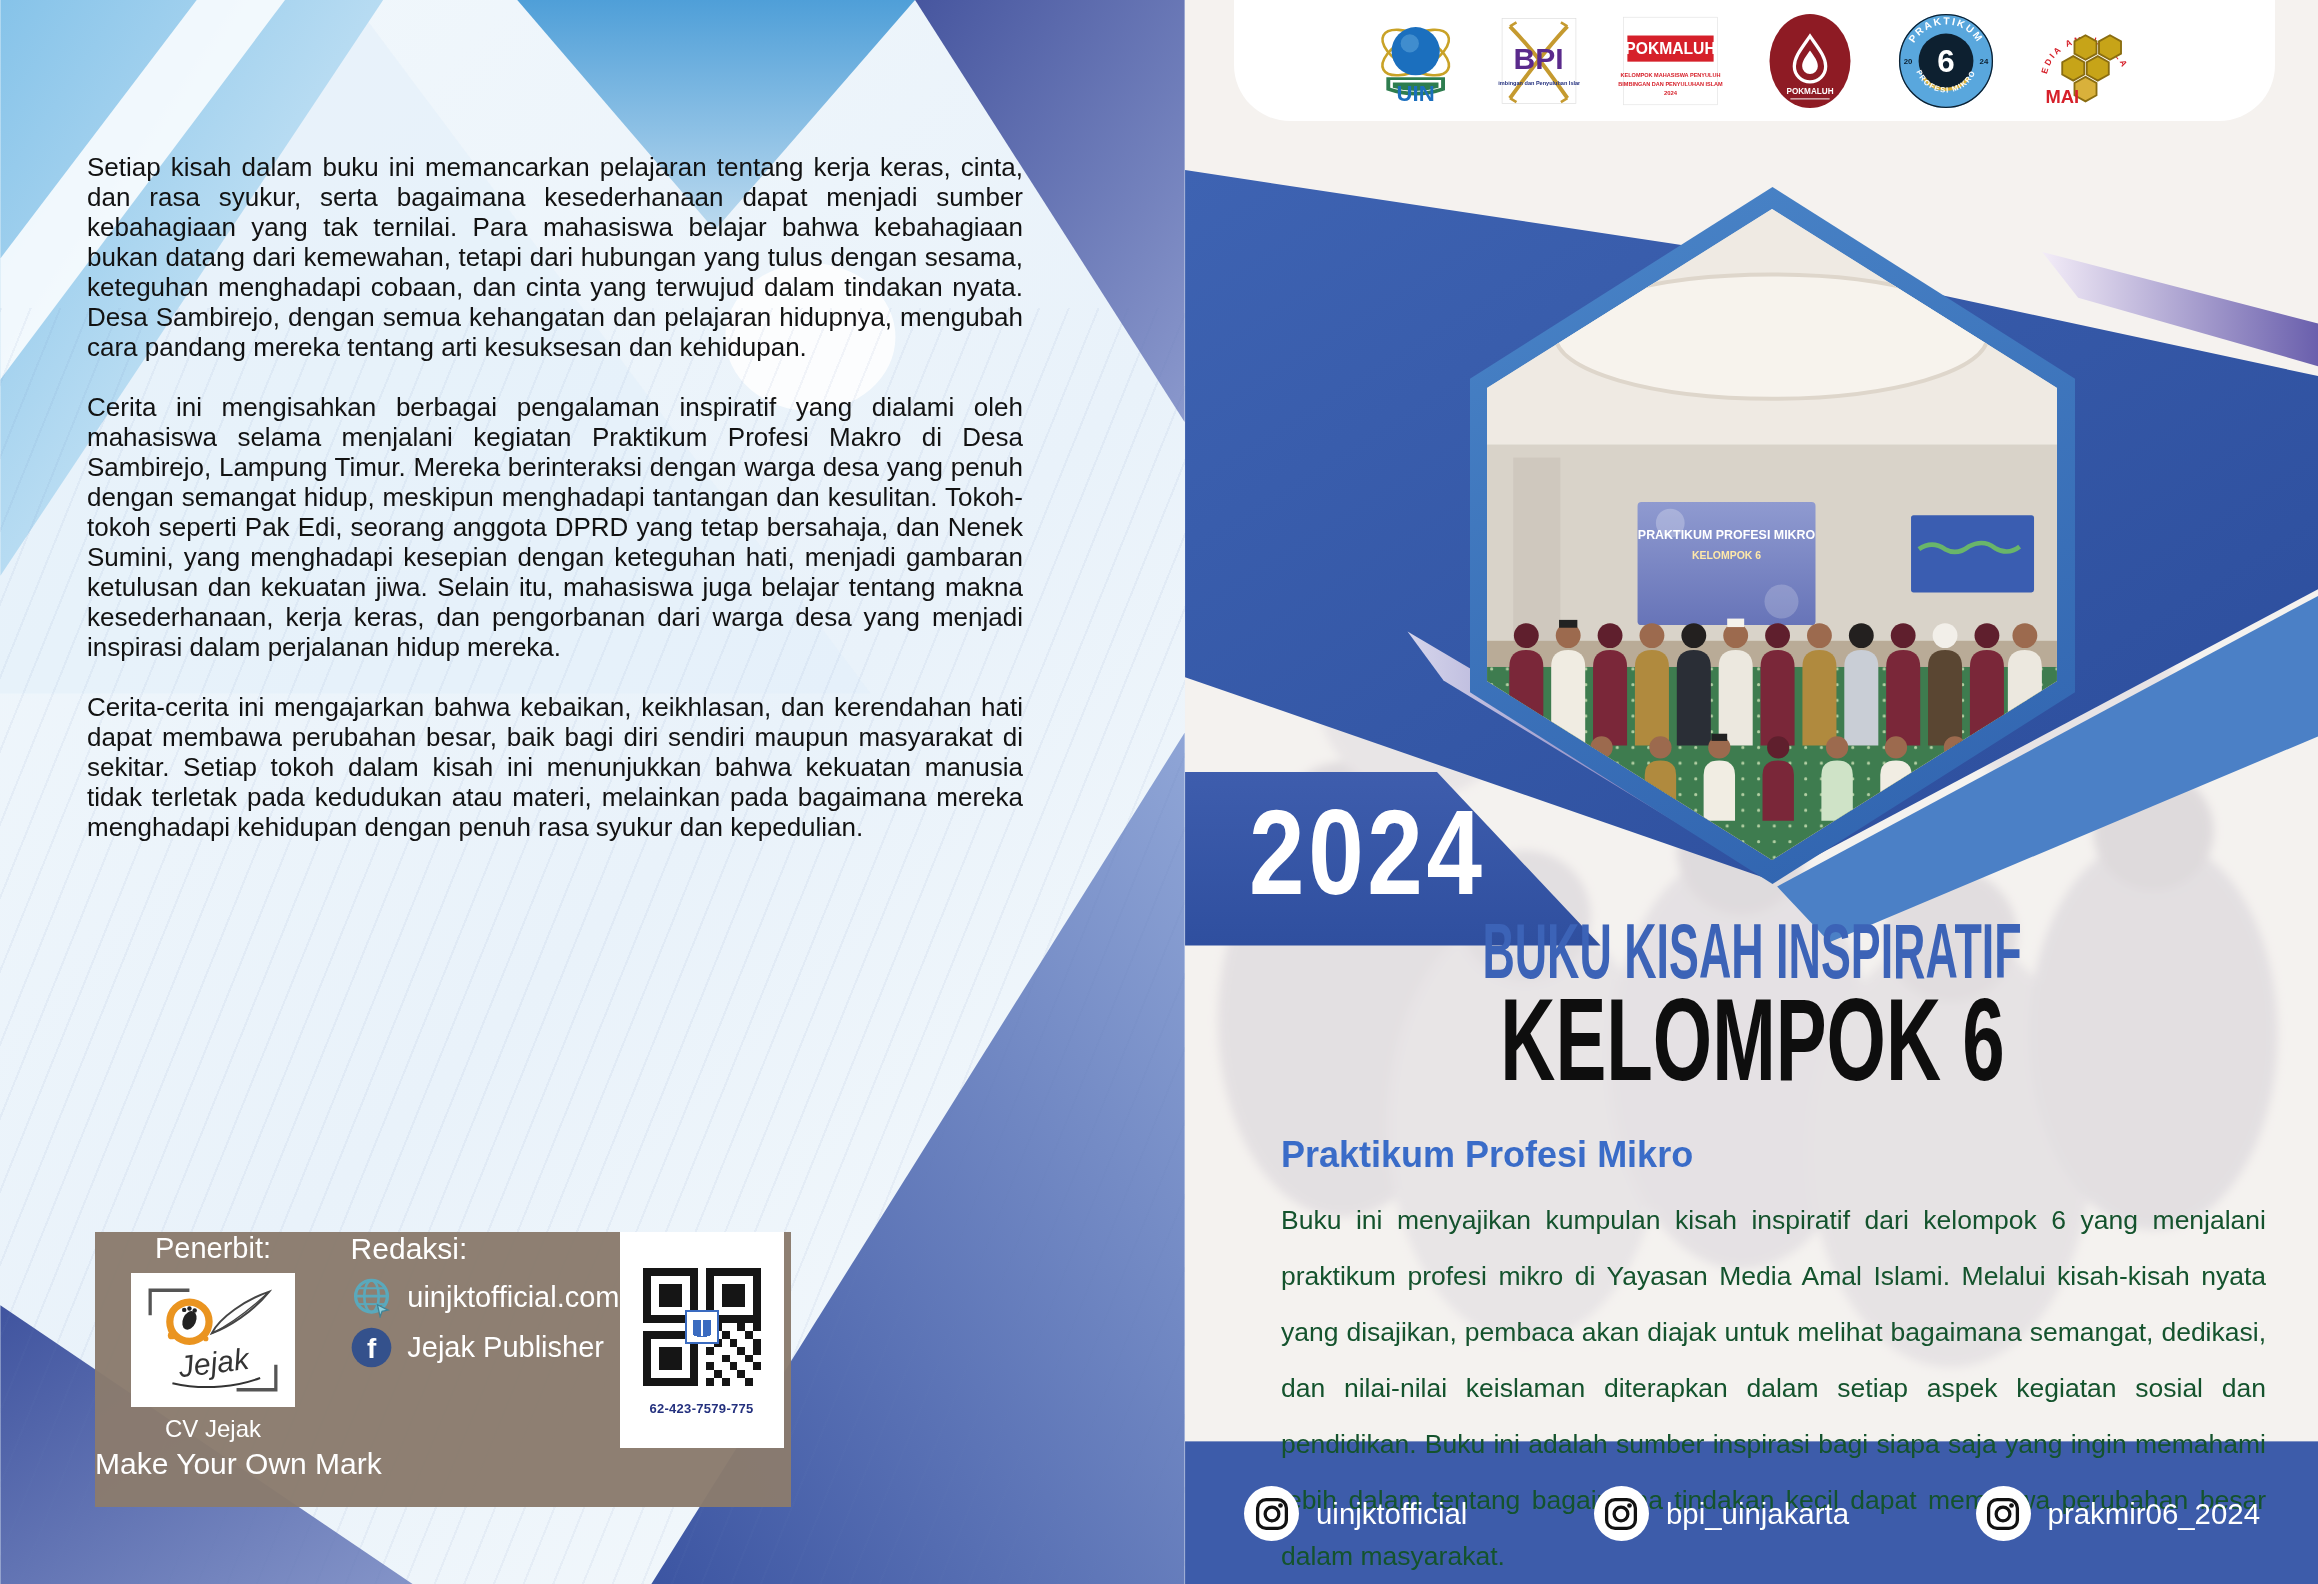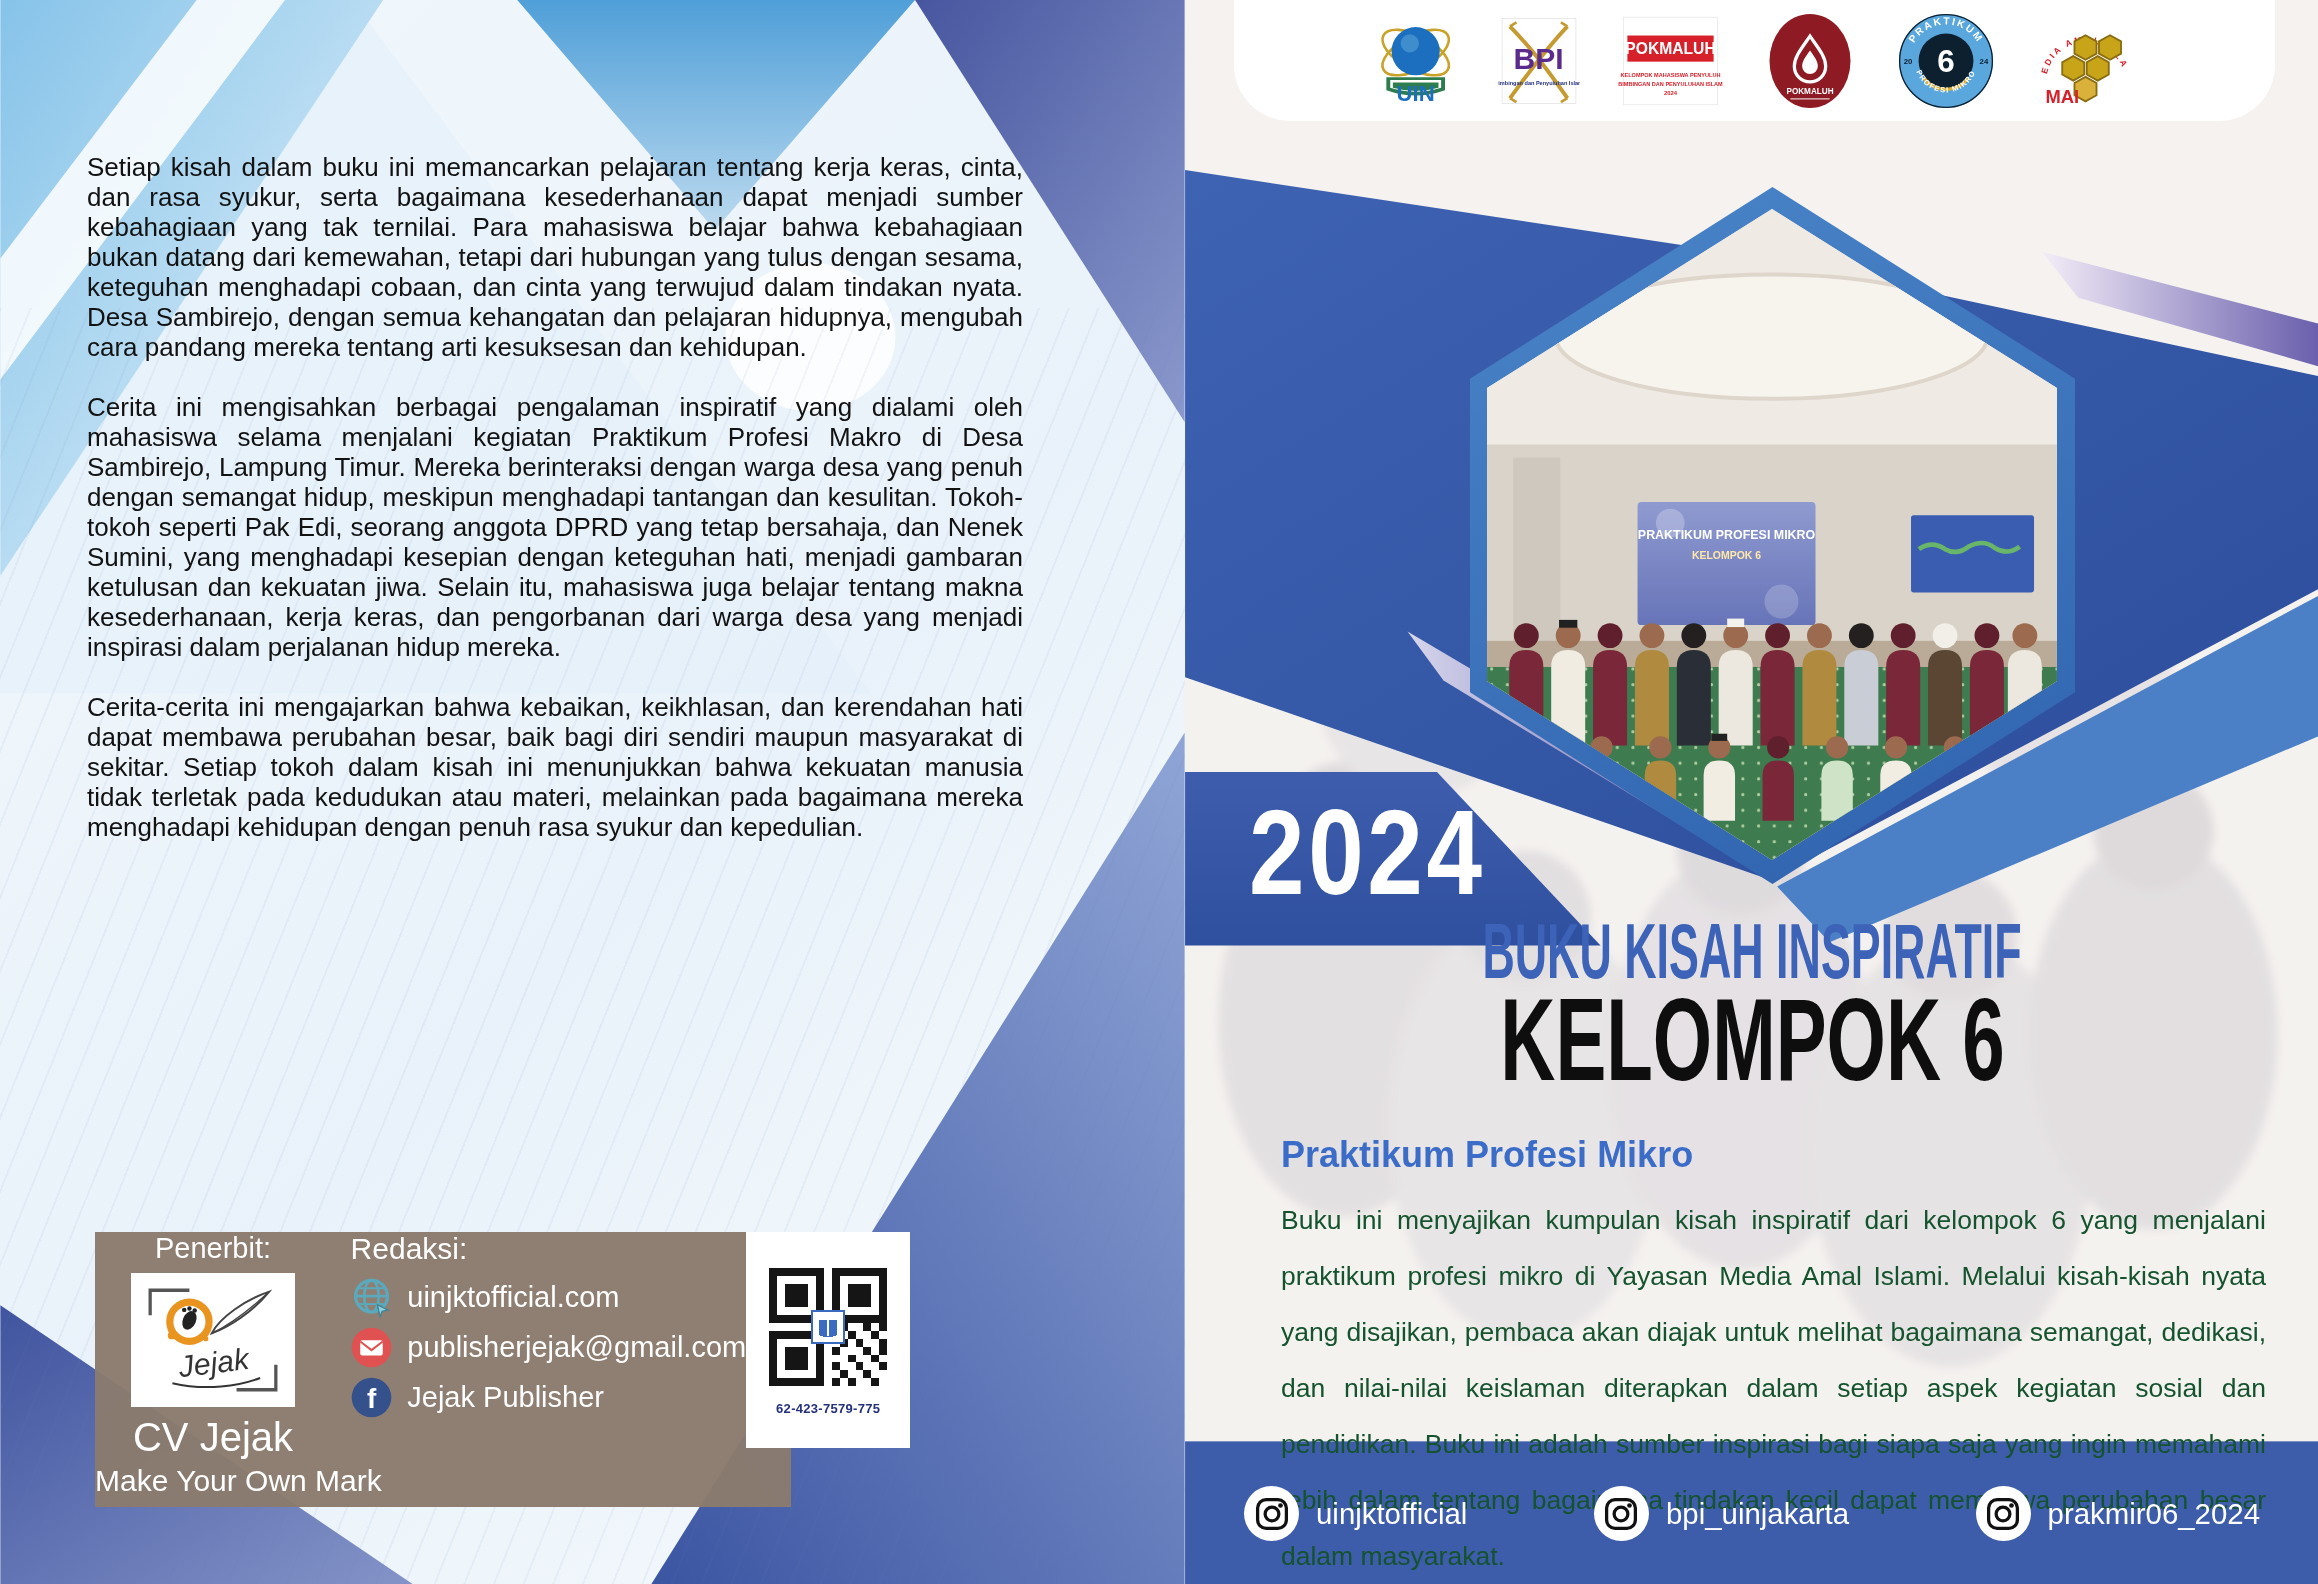--- a/index.html
+++ b/index.html
@@ -15,21 +15,21 @@
   .pinstripes{position:absolute;left:0;top:308px;width:1185px;height:1276px;opacity:.65;
       background:repeating-linear-gradient(112deg, rgba(99,124,180,.11) 0 2px, transparent 2px 27.5px);}
   .synopsis{position:absolute;left:87px;top:152px;width:936px;color:#121212;}
   .synopsis p{margin:0 0 30px 0;font-size:26px;line-height:30px;text-align:justify;}
   .publisher-box{position:absolute;left:95px;top:1232px;width:696px;height:275px;
       background:rgba(138,123,109,.97);display:flex;align-items:flex-start;color:#fff;}
   .pub-col1{width:236px;text-align:center;flex:none;}
   .pub-label{font-size:29px;margin-bottom:7.9px;}
   .jejak-card{width:164px;height:134px;background:#fff;margin:0 auto 7.9px auto;display:flex;
       align-items:center;justify-content:center;}
-  .pub-name{font-size:40px;margin-top:1.3px;}
+  .pub-name{font-size:24px;margin-top:1.3px;}
   .pub-tagline{font-size:30px;margin-top:3.9px;white-space:nowrap;}
   .pub-col2{flex:1;padding-left:19.6px;}
   .redaksi-label{font-size:30px;margin-bottom:10.5px;}
   .contact-row{display:flex;align-items:center;margin-bottom:9.2px;}
   .cicon{width:41px;height:41px;flex:none;margin-right:15.7px;}
   .ctext{font-size:29px;}
   .qr-card{width:164px;height:216px;background:#fff;flex:none;margin-right:28px;
       display:flex;flex-direction:column;align-items:center;justify-content:center;}
   .qr-plate{width:126px;height:126px;position:relative;}
   .qr-caption{font-size:13px;font-weight:bold;color:#23307e;margin-top:11.8px;letter-spacing:0.3px;}
@@ -145,30 +145,20 @@
               <ellipse cx="31" cy="29" rx="11" ry="24" fill="none" stroke="#5aa9bc" stroke-width="4"></ellipse>
               <line x1="7" y1="29" x2="55" y2="29" stroke="#5aa9bc" stroke-width="4"></line>
               <line x1="11" y1="17" x2="51" y2="17" stroke="#5aa9bc" stroke-width="3"></line>
               <line x1="11" y1="41" x2="51" y2="41" stroke="#5aa9bc" stroke-width="3"></line>
               <polygon points="40,42 56,50 47,52 44,60" fill="#8fd0dd" stroke="#3e8396" stroke-width="2"></polygon>
             </svg>
           </span>
           <span class="ctext">uinjktofficial.com</span>
         </div>
 
-        <div class="contact-row">
-          <span class="cicon">
-            <svg width="41" height="41" viewBox="0 0 62 62">
-              <circle cx="31" cy="31" r="30" fill="#e05252"></circle>
-              <rect x="14" y="20" width="34" height="23" rx="3" fill="#fff"></rect>
-              <path d="M14 22 L31 35 L48 22" fill="none" stroke="#e05252" stroke-width="3"></path>
-            </svg>
-          </span>
-          <span class="ctext">publisherjejak@gmail.com</span>
-        </div>
 
         <div class="contact-row">
           <span class="cicon">
             <svg width="41" height="41" viewBox="0 0 62 62">
               <circle cx="31" cy="31" r="30" fill="#34518c"></circle>
               <text x="31" y="47" text-anchor="middle" font-size="42" font-weight="bold" fill="#fff" font-family="Liberation Serif, serif">f</text>
             </svg>
           </span>
           <span class="ctext">Jejak Publisher</span>
         </div>

